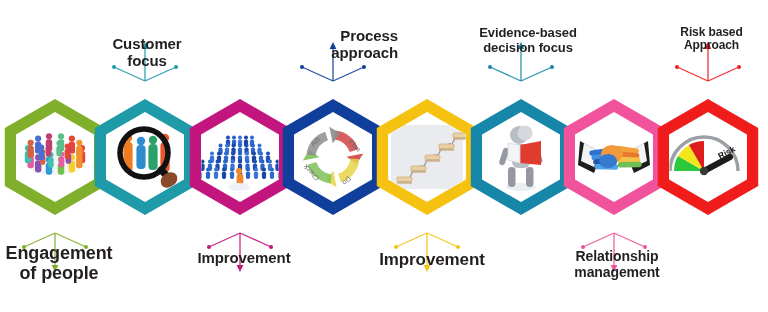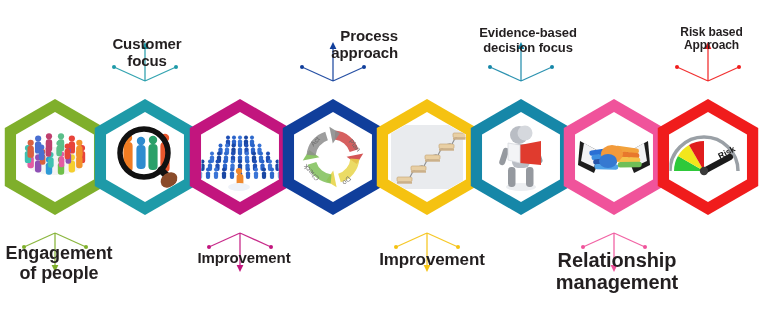--- a/index.html
+++ b/index.html
@@ -442,18 +442,18 @@
       <div class="label label-bottom" style="left: 0px; top: 243px; width: 118px; font-size: 18px;">Engagement
 of people</div>
       <div class="label label-top" style="left: 92px; top: 36px; width: 110px; font-size: 15px;">Customer
 focus</div>
       <div class="label label-bottom" style="left: 185px; top: 250px; width: 118px; font-size: 15px;">Improvement</div>
       <div class="label label-top" style="left: 288px; top: 28px; width: 110px; font-size: 15px; text-align: right;">Process
 approach</div>
       <div class="label label-bottom" style="left: 370px; top: 250px; width: 124px; font-size: 17px;">Improvement</div>
       <div class="label label-top" style="left: 461px; top: 26px; width: 134px; font-size: 13px;">Evidence-based
 decision focus</div>
-      <div class="label label-bottom" style="left: 551px; top: 249px; width: 132px; font-size: 20px;">Relationship
+      <div class="label label-bottom" style="left: 551px; top: 249px; width: 132px; font-size: 14px;">Relationship
 management</div>
       <div class="label label-top" style="left: 655px; top: 26px; width: 113px; font-size: 12px;">Risk based
 Approach</div>
     </div>
 </div>
 
 </body></html>

